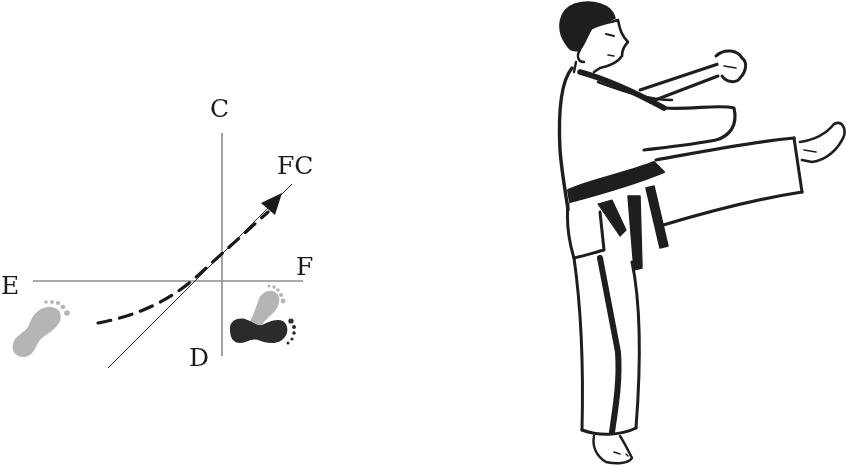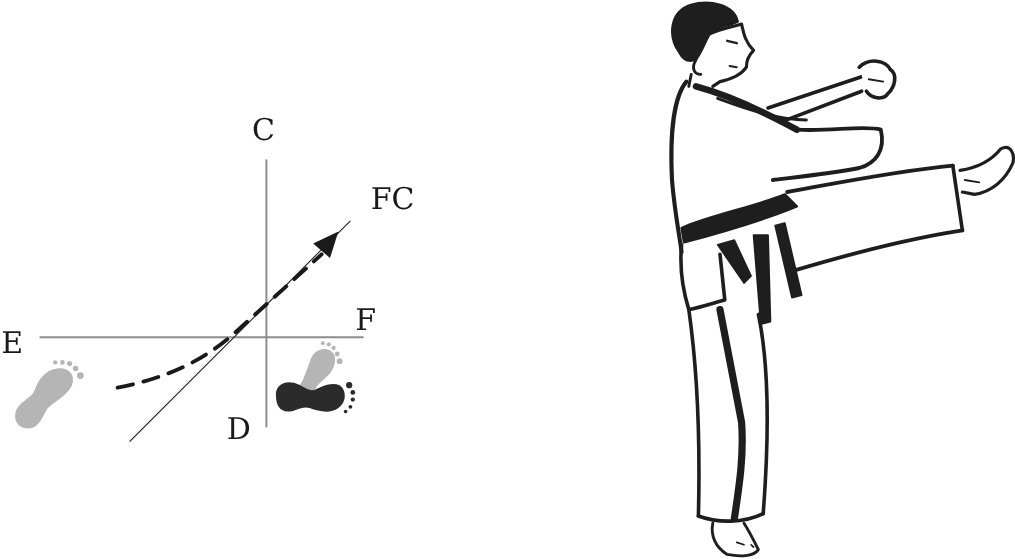--- a/index.html
+++ b/index.html
@@ -92,17 +92,17 @@
       <path d="M632 262 C 640 300, 642 350, 636 428" stroke-width="3"></path>
       <path d="M582 430 C 598 436, 620 436, 636 428" stroke-width="3"></path>
 
       <path d="M594 436 C 592 446, 596 456, 606 462 C 616 464, 628 464, 632 458 C 628 450, 624 442, 620 436" stroke-width="2.4"></path>
       <path d="M614 452 L 620 454" stroke-width="1.4"></path>
       <path d="M626 454 L 628 456" stroke-width="1.4"></path>
     </g>
   </svg>
 
   <span class="label" style="left:210px; top:96px;">C</span>
-  <span class="label" style="left:277px; top:153px;margin-left:32px;">FC</span>
+  <span class="label" style="left:277px; top:153px;">FC</span>
   <span class="label" style="left:296px; top:254px;">F</span>
   <span class="label" style="left:1px; top:273px;">E</span>
   <span class="label" style="left:189px; top:345px;">D</span>
 </div>
 
 </body></html>

